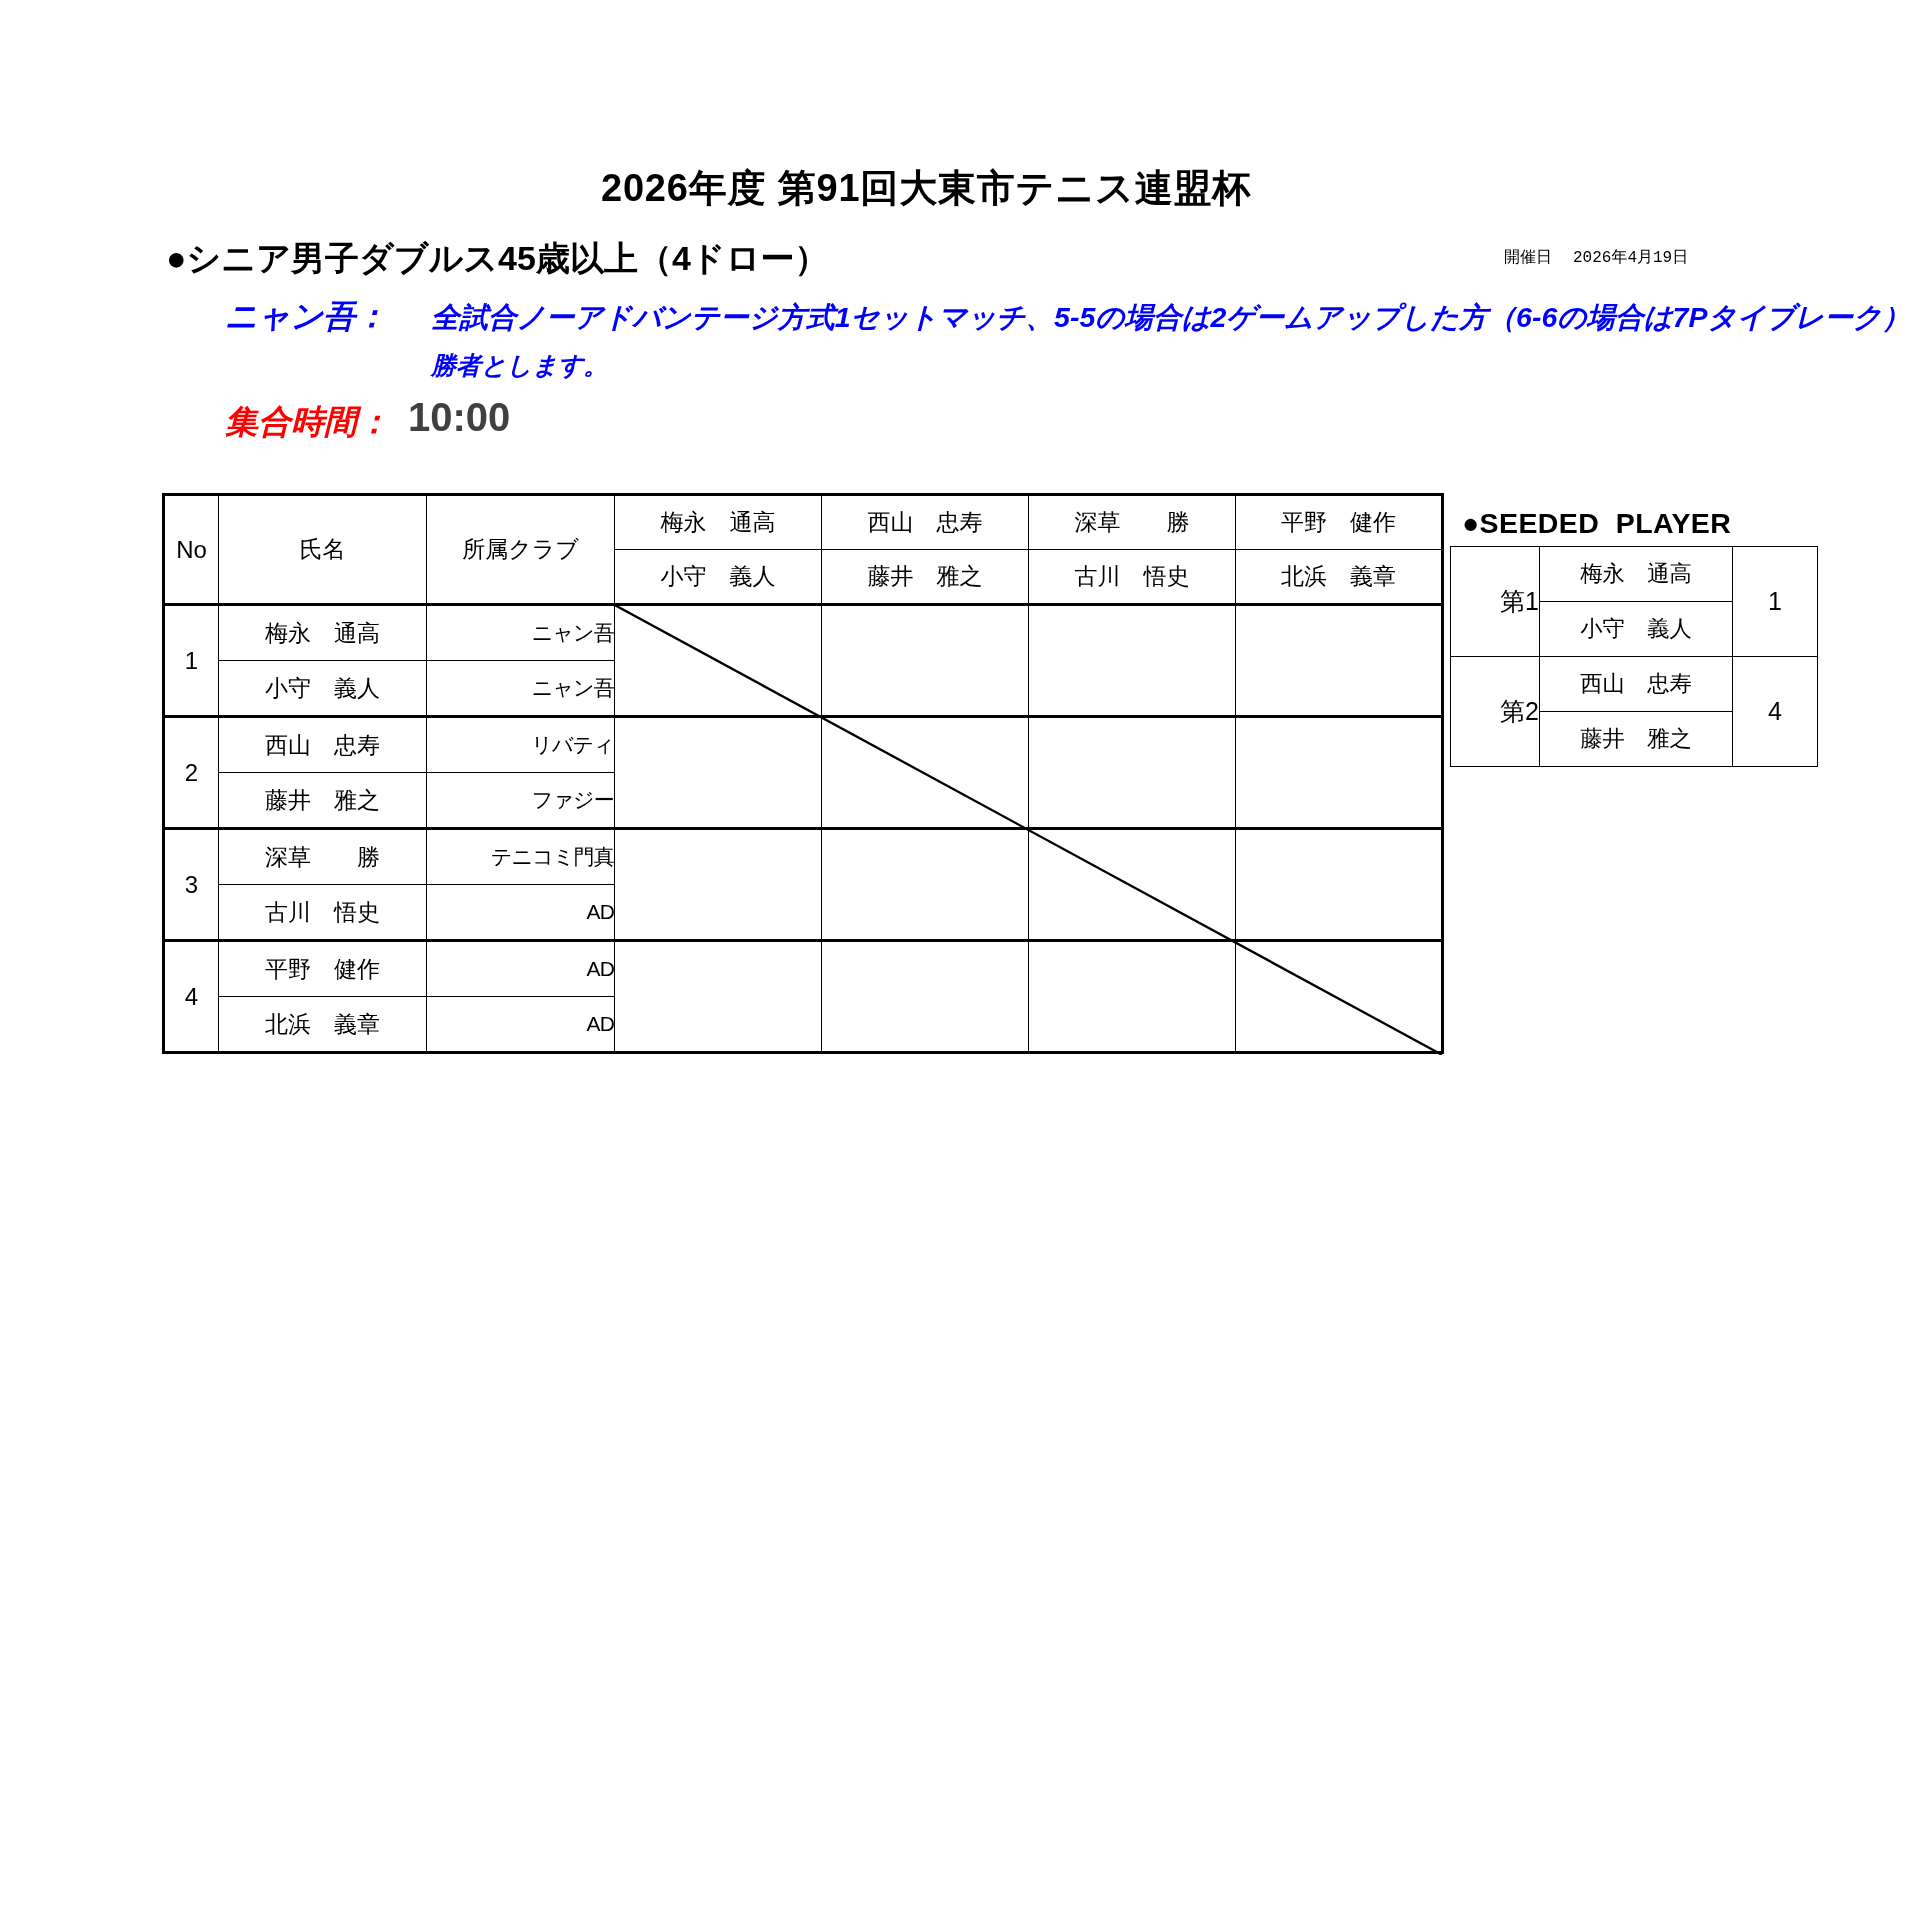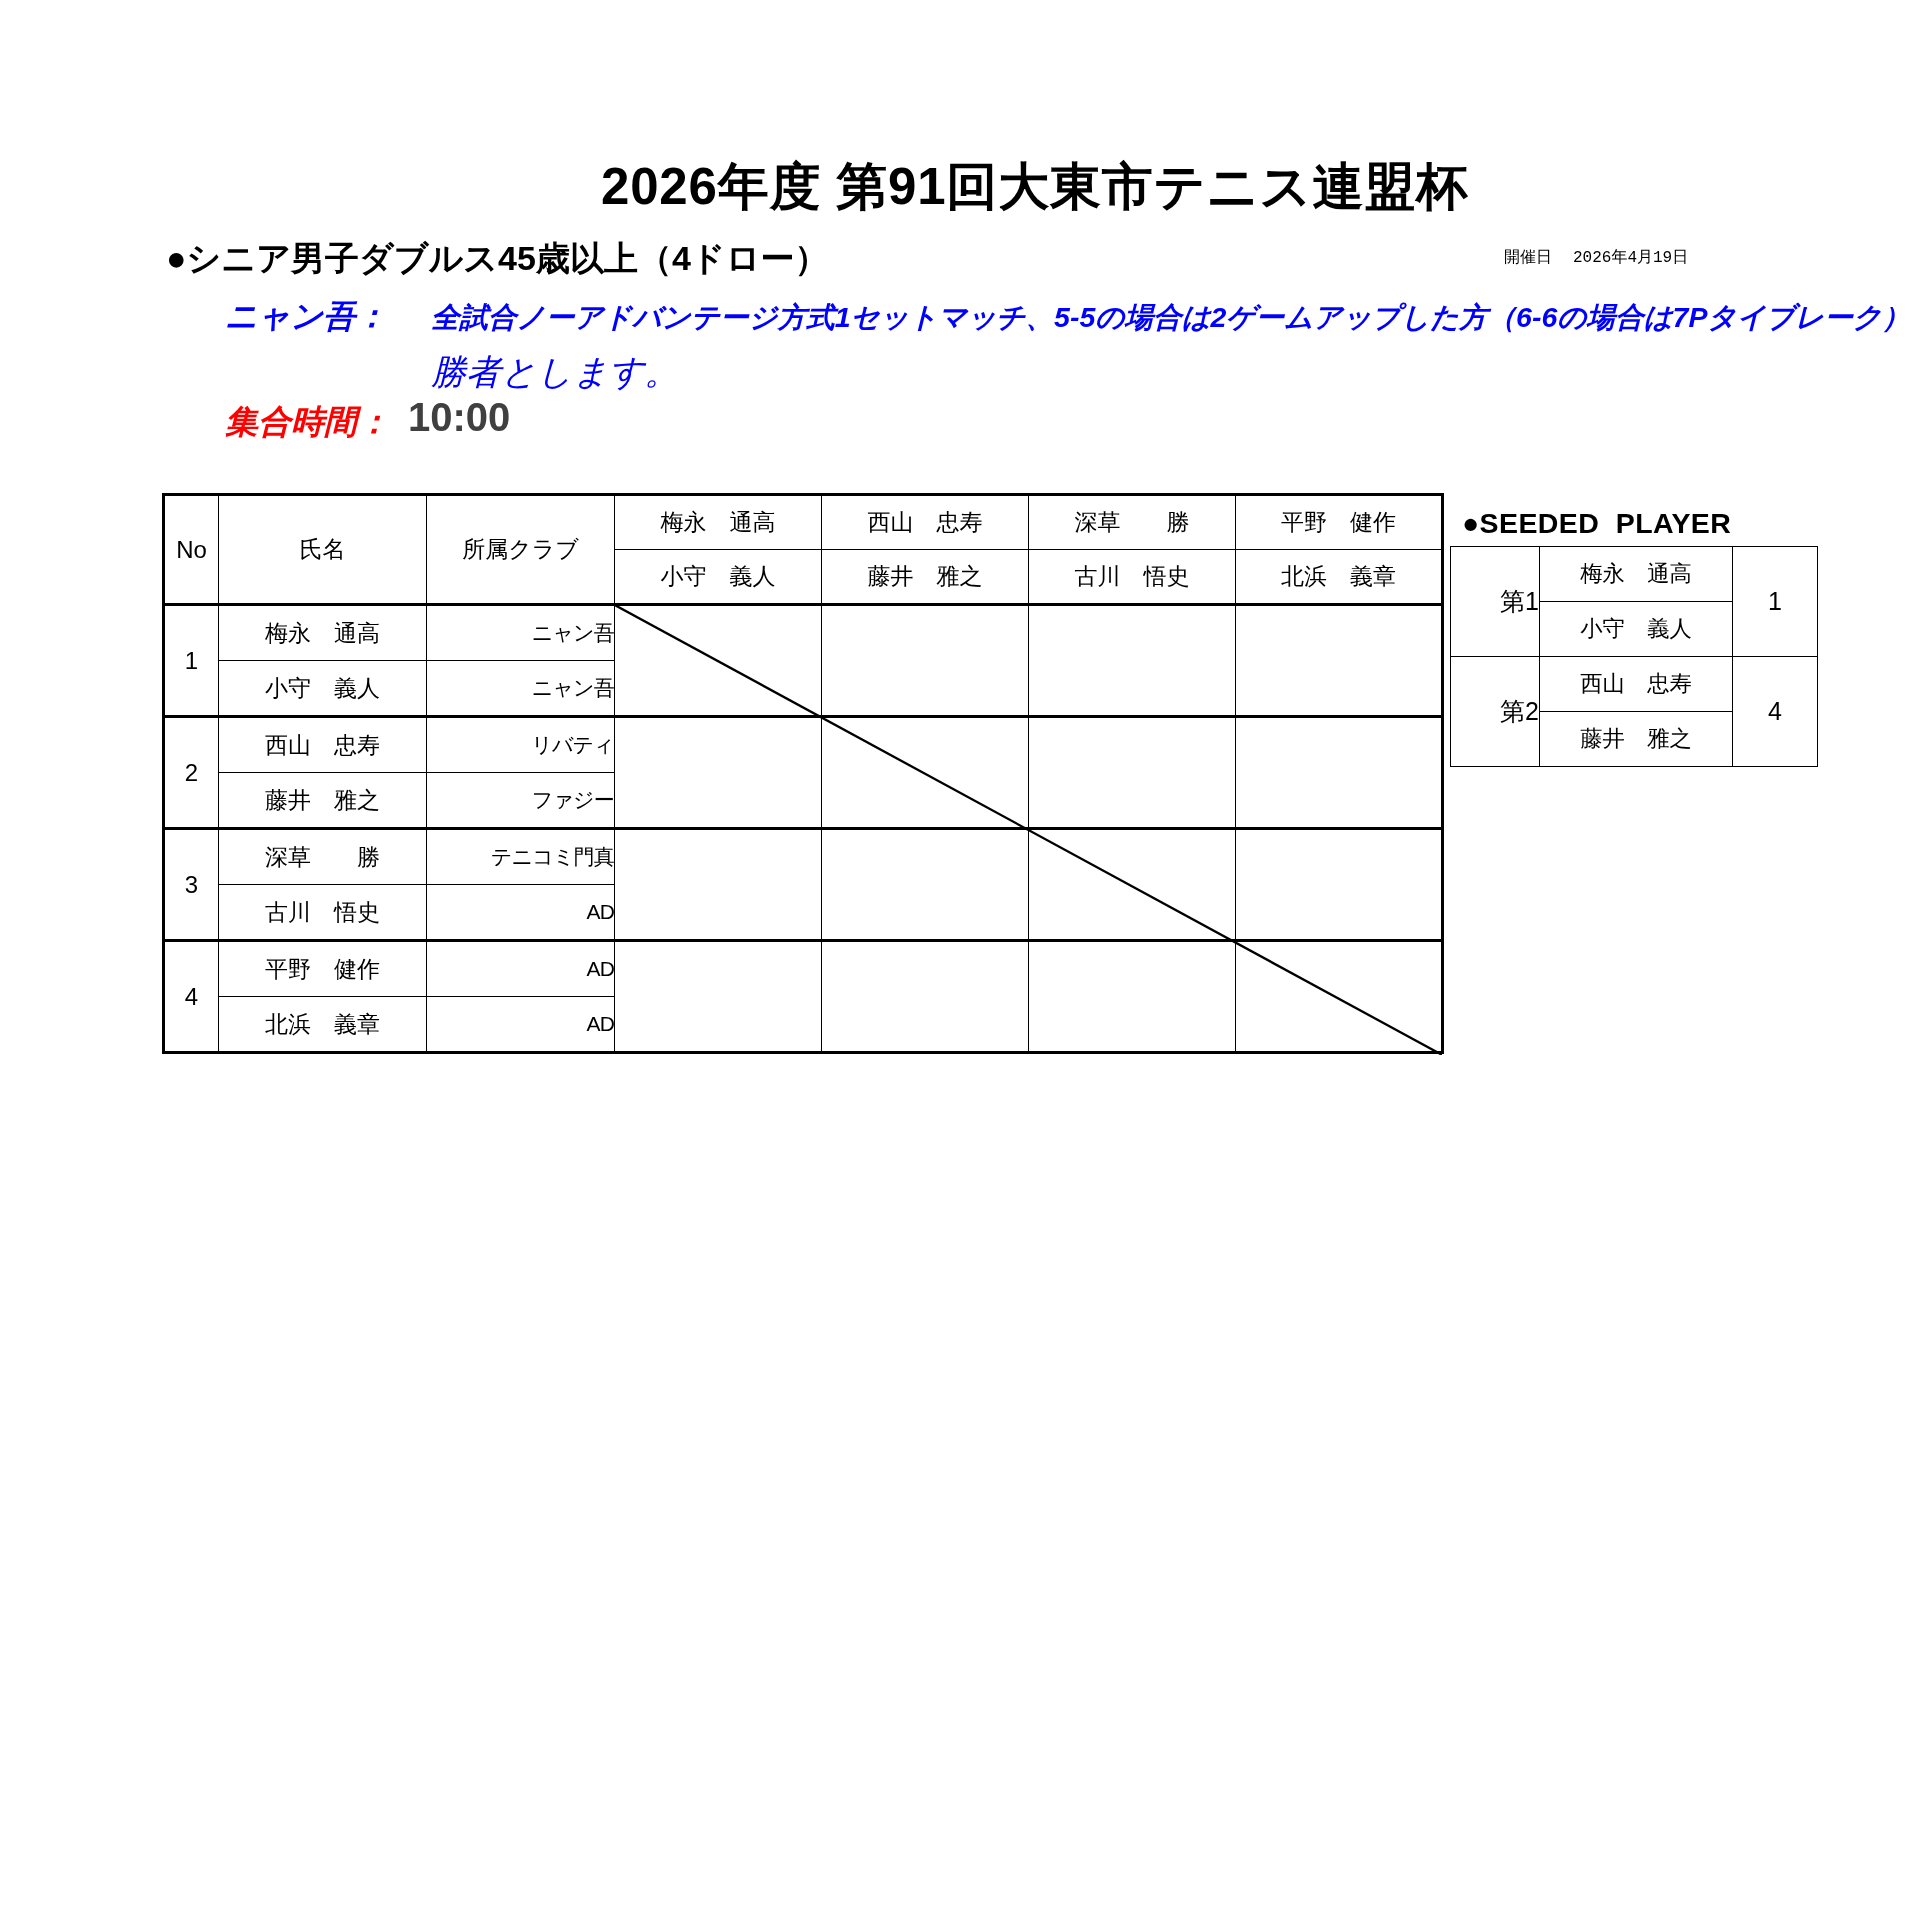--- a/index.html
+++ b/index.html
@@ -3,28 +3,28 @@
 <meta charset="utf-8">
 <style>
   html,body{margin:0;padding:0;}
   body{
     width:1911px;height:2702px;background:#ffffff;position:relative;
     font-family:"Liberation Sans","DejaVu Sans",sans-serif;color:#000;
     -webkit-font-smoothing:antialiased;
   }
   .abs{position:absolute;white-space:pre;}
 
-  .page-title{left:601px;top:153px;font-size:51px;font-weight:bold;letter-spacing:0.8px;}
+  .page-title{left:601px;top:163px;font-size:38px;font-weight:bold;letter-spacing:0.8px;}
   .event-category{left:166px;top:236px;font-size:34px;font-weight:bold;}
   .event-date{left:1504px;top:247px;font-size:16px;font-family:Liberation Mono, monospace;text-align:right;}
   .event-date .gap{display:inline-block;width:21px;}
 
   .fmt-label{left:225px;top:295px;font-size:32px;font-weight:bold;font-style:italic;color:#0000ff;}
   .fmt-line1{left:431px;top:299px;font-size:28.5px;font-weight:bold;font-style:italic;color:#0000ff;}
-  .fmt-line2{left:431px;top:349px;font-size:35px;font-weight:normal;font-style:italic;color:#0000ff;}
+  .fmt-line2{left:431px;top:349px;font-size:25px;font-weight:bold;font-style:italic;color:#0000ff;}
   .meet-label{left:225px;top:400px;font-size:33px;font-weight:bold;font-style:italic;color:#ff0000;}
   .meet-time{left:408px;top:395px;font-size:40px;font-weight:bold;color:#404040;}
 
   
   .rr-wrap{position:absolute;left:162px;top:493px;}
   table.rr{border-collapse:collapse;table-layout:fixed;border:3.9px solid #000;}
   table.rr td{
     border:1.2px solid #000;text-align:center;vertical-align:middle;
     font-size:23px;overflow:hidden;white-space:pre;padding:0;
   }

